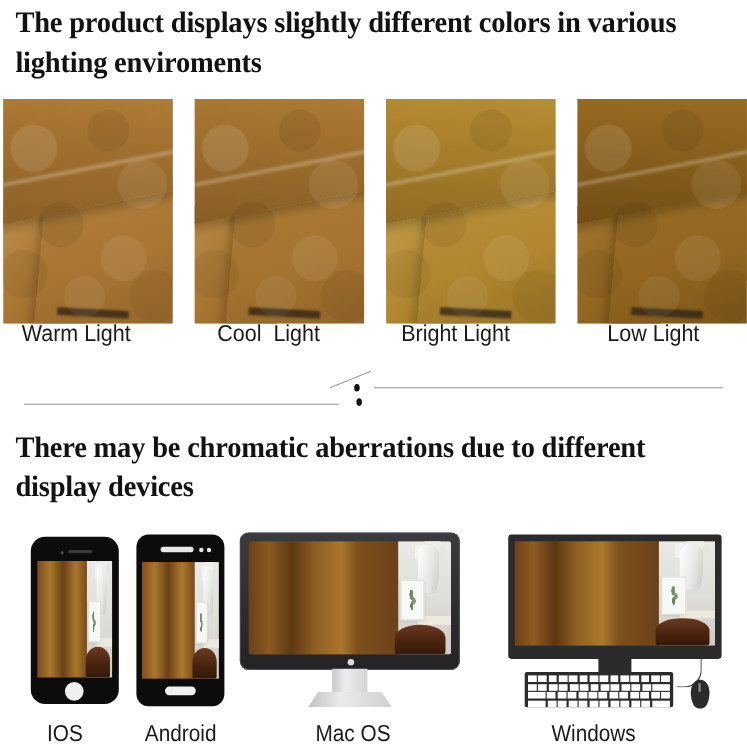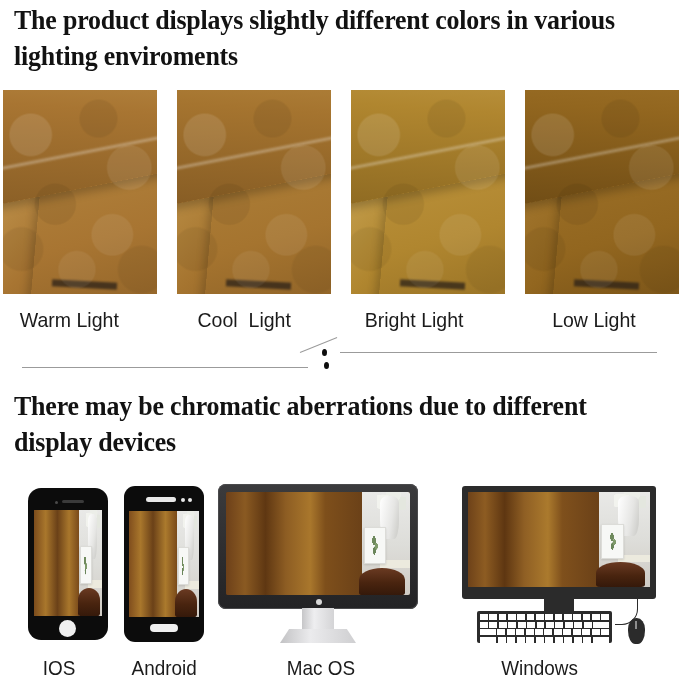--- a/index.html
+++ b/index.html
@@ -103,21 +103,21 @@
       radial-gradient(circle at 34% 56%, rgba(0,0,0,.12) 0 13%, transparent 14%),
       radial-gradient(circle at 71% 71%, rgba(255,255,255,.15) 0 11%, transparent 12%),
       radial-gradient(circle at 12% 78%, rgba(0,0,0,.11) 0 10%, transparent 11%),
       radial-gradient(circle at 48% 88%, rgba(255,255,255,.13) 0 9%, transparent 10%),
       radial-gradient(circle at 90% 88%, rgba(0,0,0,.10) 0 10%, transparent 11%);
   }
 
   
   .labels-row{
     position:absolute;
-    top:308px;left:0;width:670px;height:34px;
+    top:292px;left:0;width:670px;height:34px;
   }
   .swatch-label{
     position:absolute;
     top:0;
     font-family:"Liberation Sans", sans-serif;
     font-size:21px;
     font-weight:300;
     color:#1b1b1b;
     white-space:pre;
     transform:scaleX(0.93);

